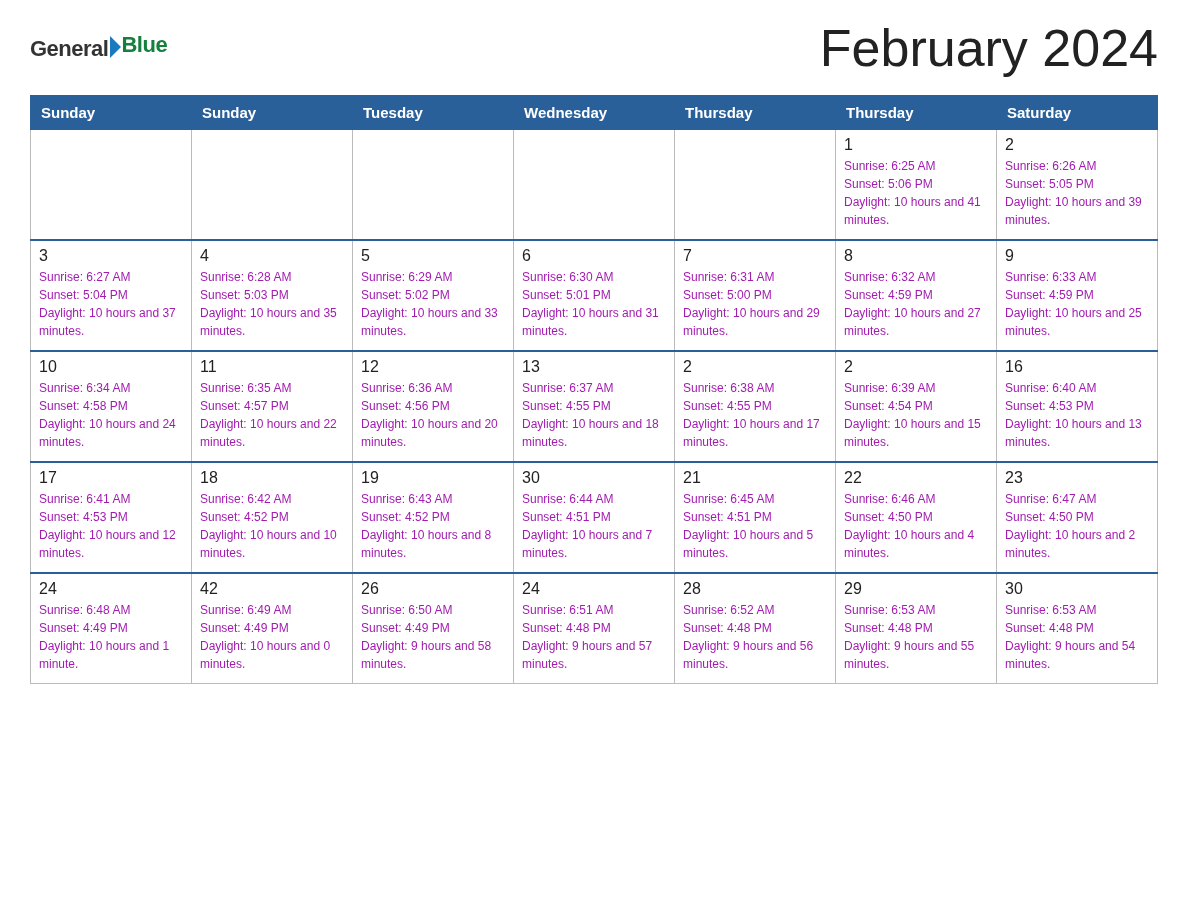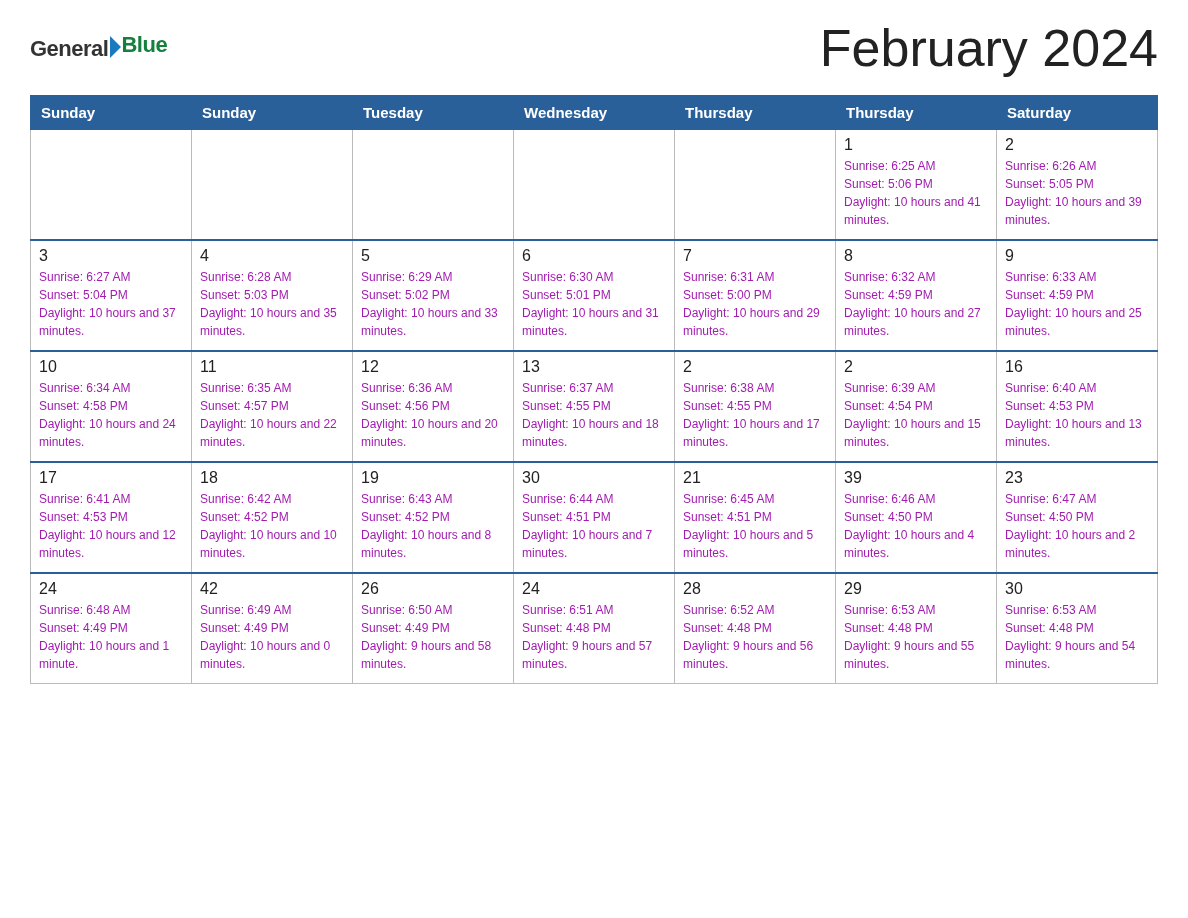--- a/index.html
+++ b/index.html
@@ -233,21 +233,21 @@
         </td>
         <td>
           <span class="day-number">30</span>
           <div class="day-info">Sunrise: 6:44 AM<br>Sunset: 4:51 PM<br>Daylight: 10 hours and 7 minutes.</div>
         </td>
         <td>
           <span class="day-number">21</span>
           <div class="day-info">Sunrise: 6:45 AM<br>Sunset: 4:51 PM<br>Daylight: 10 hours and 5 minutes.</div>
         </td>
         <td>
-          <span class="day-number">39</span>
+          <span class="day-number">22</span>
           <div class="day-info">Sunrise: 6:46 AM<br>Sunset: 4:50 PM<br>Daylight: 10 hours and 4 minutes.</div>
         </td>
         <td>
           <span class="day-number">23</span>
           <div class="day-info">Sunrise: 6:47 AM<br>Sunset: 4:50 PM<br>Daylight: 10 hours and 2 minutes.</div>
         </td>
       </tr>
       <tr>
         <td>
           <span class="day-number">24</span>

